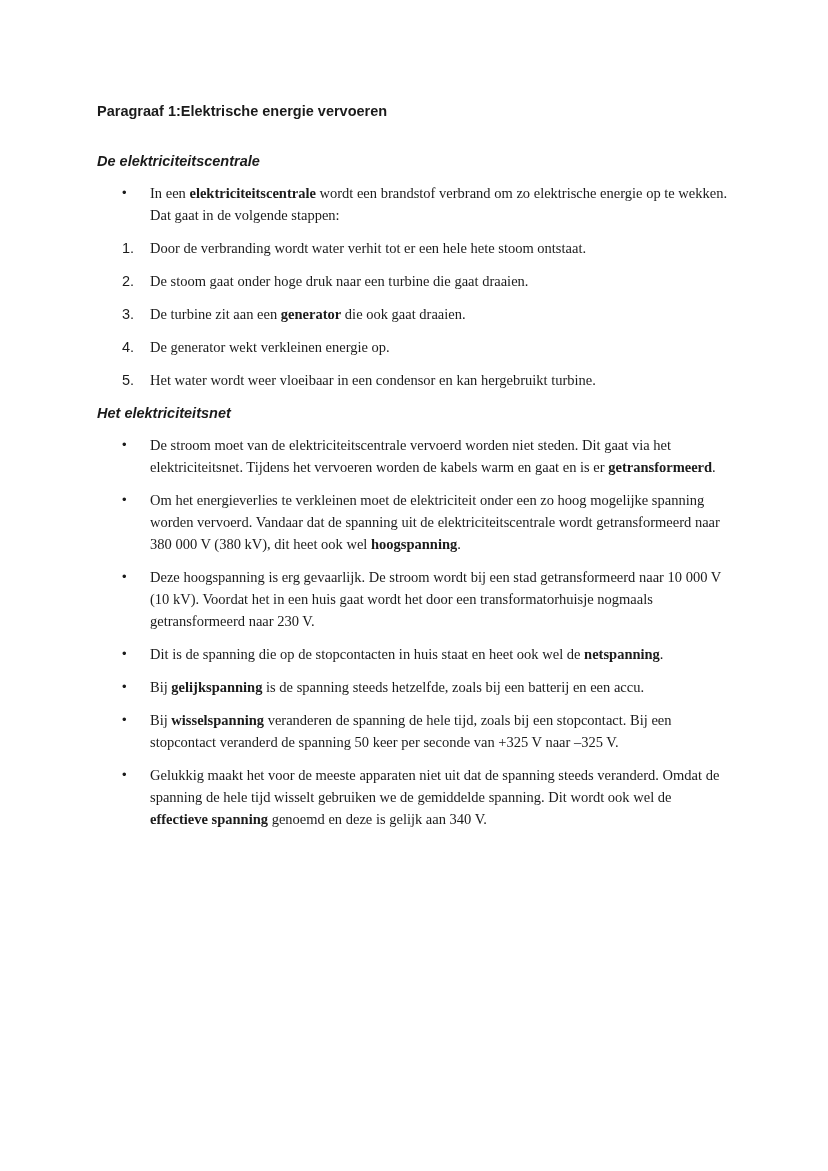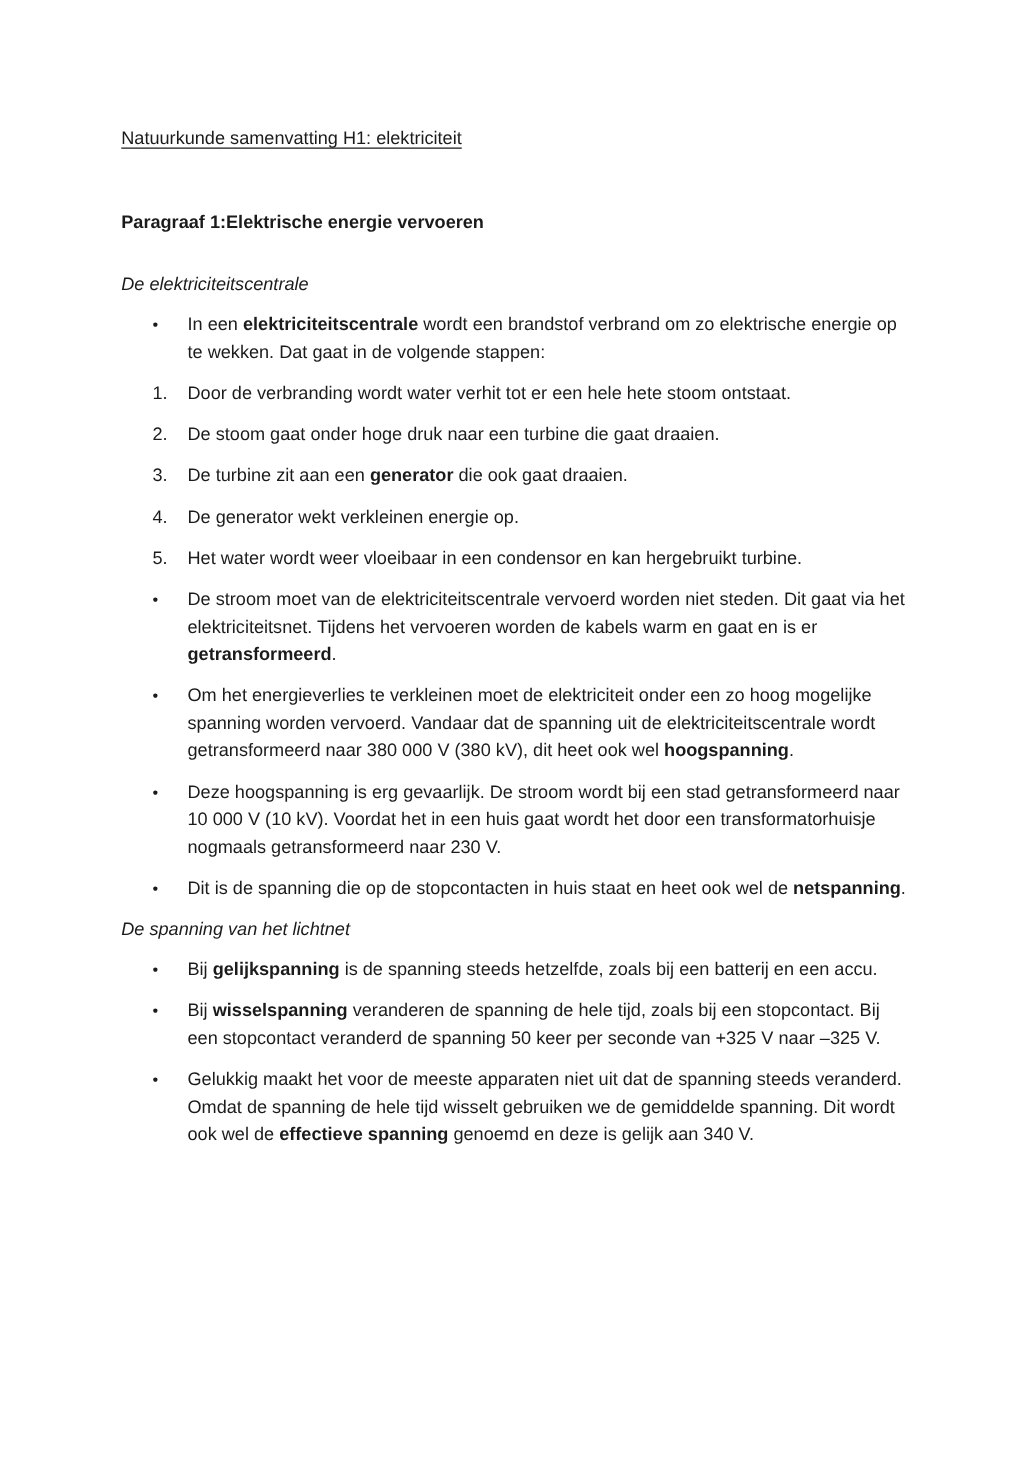--- a/index.html
+++ b/index.html
@@ -24,44 +24,43 @@
   .title {
     text-decoration: underline;
     text-underline-offset: 3px;
     margin: 0 0 45px 0;
   }
   .h1 {
     font-weight: 700;
     margin: 0 0 28px 0;
   }
   .h2 {
-    font-weight: 400;
+    font-weight: 700;
     font-style: italic;
     margin: 0 0 10px 0;
   }
   .li {
     display: flex;
     padding-left: 25px;
   }
   .li .marker {
     flex: 0 0 28px;
     width: 28px;
   }
   .li.bullet .marker {
     font-size: 13px;
   }
-  .li .text { flex: 1 1 auto; }
+  .li .text { flex: 1 1 auto; font-family: Liberation Serif, serif; }
   .b { font-weight: 700; }
 </style>
 </head>
 <body>
 
 <div class="page">
 
-  <p class="block title"><span>Natuurkunde samenvatting H1: elektriciteit</span></p>
 
   <p class="block h1"><span>Paragraaf 1:Elektrische energie vervoeren</span></p>
 
   <p class="block h2"><span>De elektriciteitscentrale</span></p>
 
   <div class="block li bullet">
     <span class="marker">•</span>
     <span class="text"><span>In een </span><span class="b">elektriciteitscentrale</span><span> wordt een brandstof verbrand om zo elektrische energie op te wekken. Dat gaat in de volgende stappen:</span></span>
   </div>
 
@@ -83,20 +82,21 @@
   <div class="block li num">
     <span class="marker">4.</span>
     <span class="text"><span>De generator wekt verkleinen energie op.</span></span>
   </div>
 
   <div class="block li num">
     <span class="marker">5.</span>
     <span class="text"><span>Het water wordt weer vloeibaar in een condensor en kan hergebruikt turbine.</span></span>
   </div>
 
+  <p class="block h2"><span>Het elektriciteitsnet</span></p>
 
   <div class="block li bullet">
     <span class="marker">•</span>
     <span class="text"><span>De stroom moet van de elektriciteitscentrale vervoerd worden niet steden. Dit gaat via het elektriciteitsnet. Tijdens het vervoeren worden de kabels warm en gaat en is er </span><span class="b">getransformeerd</span><span>.</span></span>
   </div>
 
   <div class="block li bullet">
     <span class="marker">•</span>
     <span class="text"><span>Om het energieverlies te verkleinen moet de elektriciteit onder een zo hoog mogelijke spanning worden vervoerd. Vandaar dat de spanning uit de elektriciteitscentrale wordt getransformeerd naar 380 000 V (380 kV), dit heet ook wel </span><span class="b">hoogspanning</span><span>.</span></span>
   </div>
@@ -104,21 +104,20 @@
   <div class="block li bullet">
     <span class="marker">•</span>
     <span class="text"><span>Deze hoogspanning is erg gevaarlijk. De stroom wordt bij een stad getransformeerd naar 10 000 V (10 kV). Voordat het in een huis gaat wordt het door een transformatorhuisje nogmaals getransformeerd naar 230 V.</span></span>
   </div>
 
   <div class="block li bullet">
     <span class="marker">•</span>
     <span class="text"><span>Dit is de spanning die op de stopcontacten in huis staat en heet ook wel de </span><span class="b">netspanning</span><span>.</span></span>
   </div>
 
-  <p class="block h2"><span>De spanning van het lichtnet</span></p>
 
   <div class="block li bullet">
     <span class="marker">•</span>
     <span class="text"><span>Bij </span><span class="b">gelijkspanning</span><span> is de spanning steeds hetzelfde, zoals bij een batterij en een accu.</span></span>
   </div>
 
   <div class="block li bullet">
     <span class="marker">•</span>
     <span class="text"><span>Bij </span><span class="b">wisselspanning</span><span> veranderen de spanning de hele tijd, zoals bij een stopcontact. Bij een stopcontact veranderd de spanning 50 keer per seconde van +325 V naar –325 V.</span></span>
   </div>

